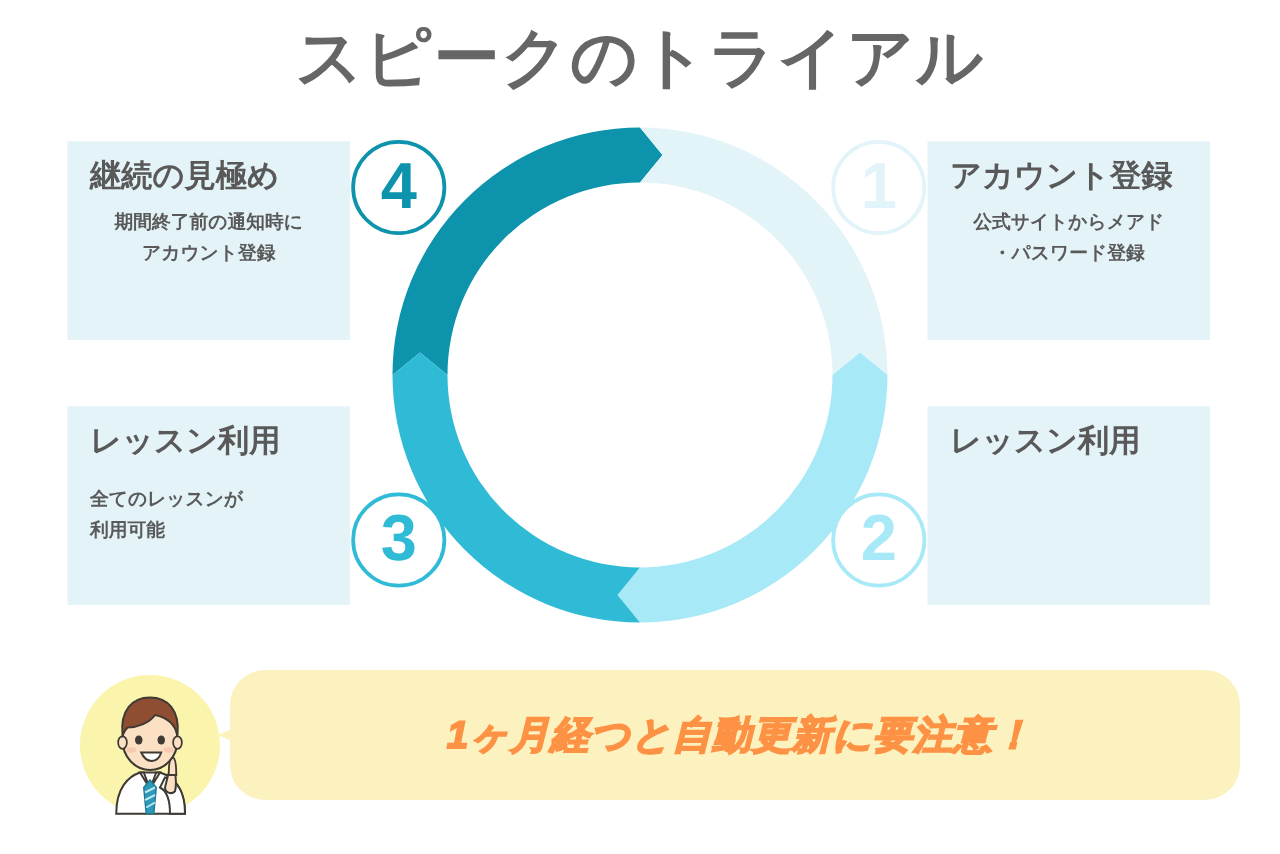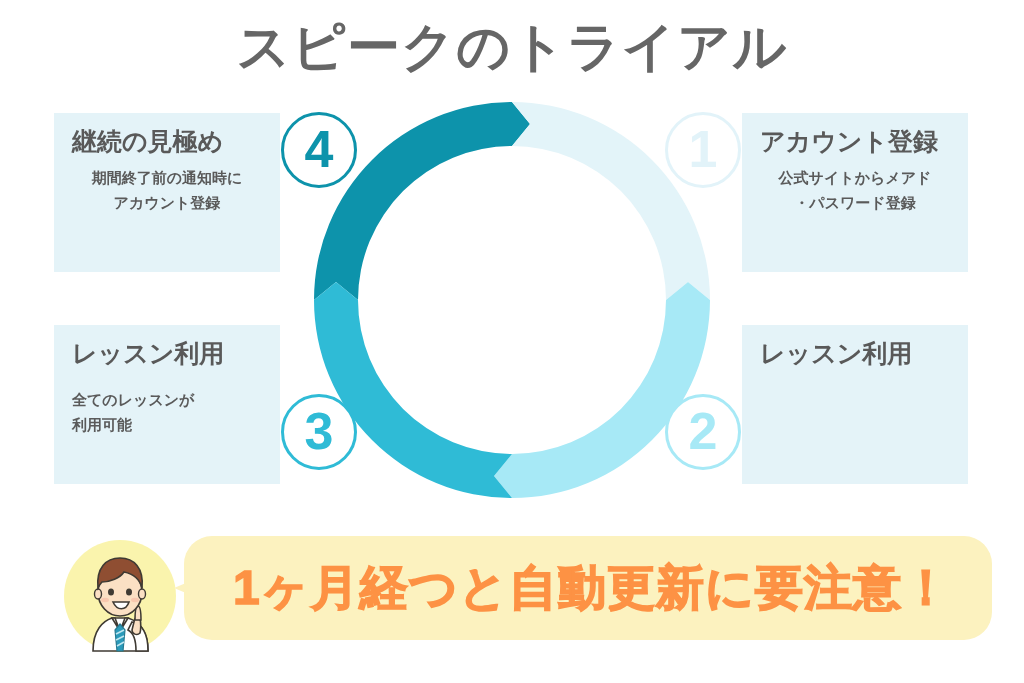--- a/index.html
+++ b/index.html
@@ -103,25 +103,26 @@
     border-bottom: 26px solid transparent;
     border-right: 62px solid #fcf2bf;
   }
   #callout-text {
     position: absolute;
     left: 160px; top: 12px;
     width: 740px; height: 104px;
     display: flex;
     align-items: center;
     justify-content: center;
-    font-size: 48px;
+    font-size: 31px;
     font-weight: bold;
     color: #fd9244;
     letter-spacing: 1px;
     white-space: nowrap;
+    font-style: italic;
     -webkit-text-stroke: 1.5px #fd9244;
   }
 
   
   #avatar {
     position: absolute;
     left: 0px; top: 14px;
     width: 116px; height: 116px;
   }
   #avatar svg { display: block; }

